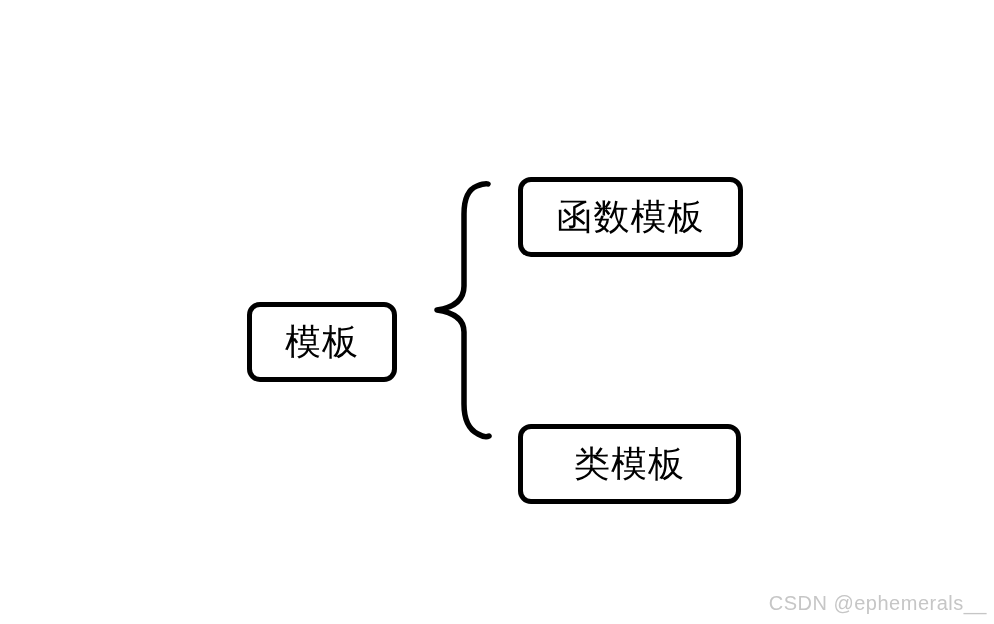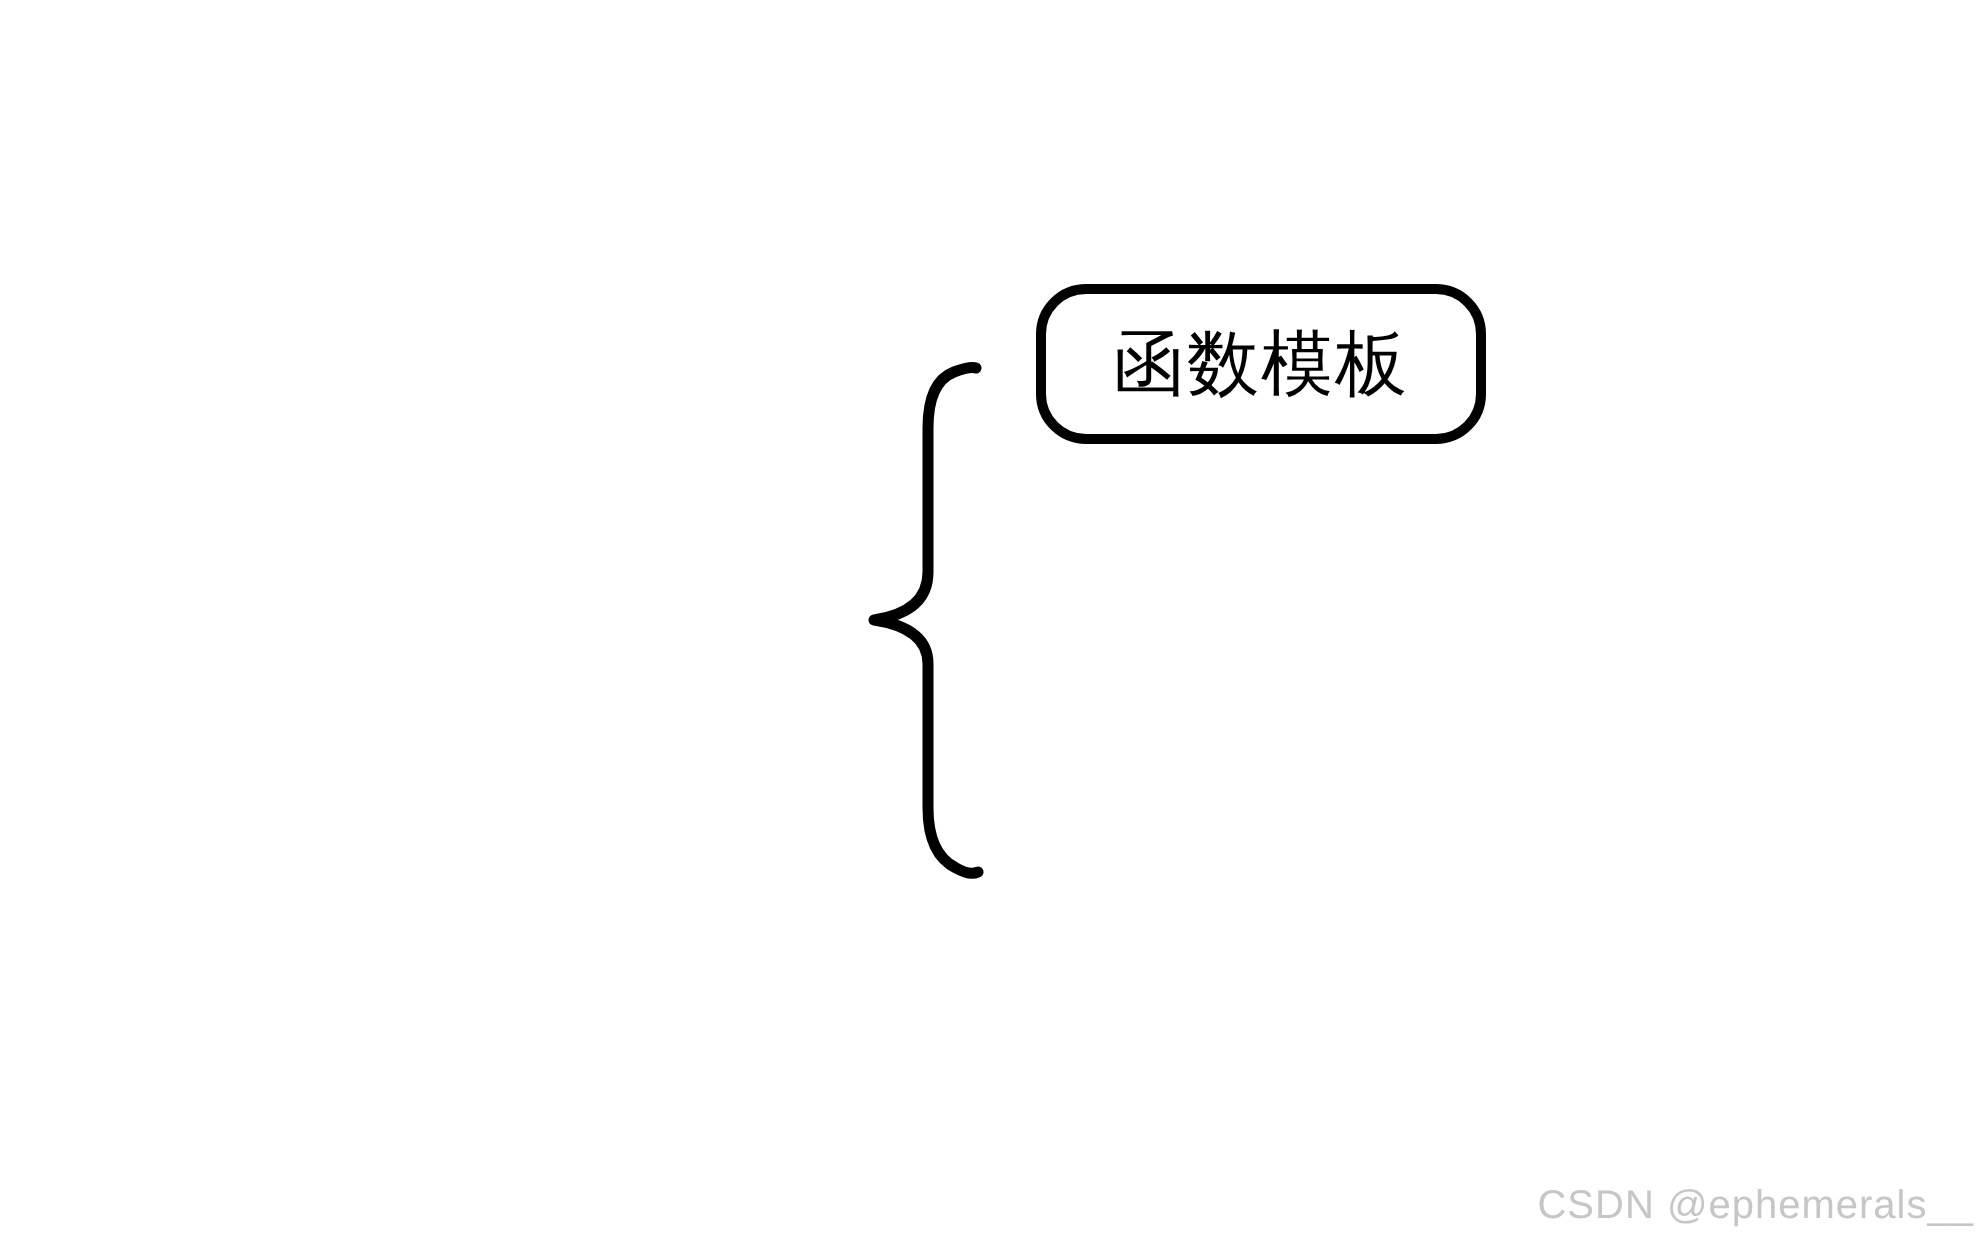--- a/index.html
+++ b/index.html
@@ -18,26 +18,27 @@
     position: relative;
     width: 994px; height: 624px;
     background: var(--bg);
   }
   .node {
     position: absolute;
     display: flex;
     align-items: center;
     justify-content: center;
     border: 5px solid var(--stroke);
-    border-radius: 25px;
+    border-radius: 13px;
     background: var(--bg);
     font-size: 36px;
     color: var(--stroke);
     letter-spacing: 1px;
     white-space: nowrap;
+    margin-top: 35px;
   }
   .node-root   { left: 247px; top: 267px; width: 150px; height: 80px; }
   .node-child1 { left: 518px; top: 142px; width: 225px; height: 80px; }
   .node-child2 { left: 518px; top: 389px; width: 223px; height: 80px; }
   .brace {
     position: absolute;
     left: 429px; top: 180px;
     width: 64px; height: 260px;
   }
   .watermark {
@@ -46,33 +47,39 @@
     font-size: 20px;
     color: var(--watermark);
     letter-spacing: 0.5px;
   }
 </style>
 </head>
 <body>
 
 <div class="canvas">
 
+  <div class="node node-root">
+    <span>模板</span>
+  </div>
 
   <svg class="brace" viewBox="0 0 64 260" fill="none" xmlns="http://www.w3.org/2000/svg">
     <path d="M 59 4
              Q 56 3 48 6
              Q 35 11 35 34
              L 35 106
              Q 35 126 8 130
              Q 35 134 35 152
              L 35 224
              Q 35 247 49 254
              Q 56 258 60 256" stroke="var(--stroke)" stroke-width="5.5" stroke-linecap="round" stroke-linejoin="round"></path>
   </svg>
 
   <div class="node node-child1">
     <span>函数模板</span>
   </div>
 
+  <div class="node node-child2">
+    <span>类模板</span>
+  </div>
 
   <div class="watermark">CSDN @ephemerals__</div>
 
 </div>
 
 </body></html>

